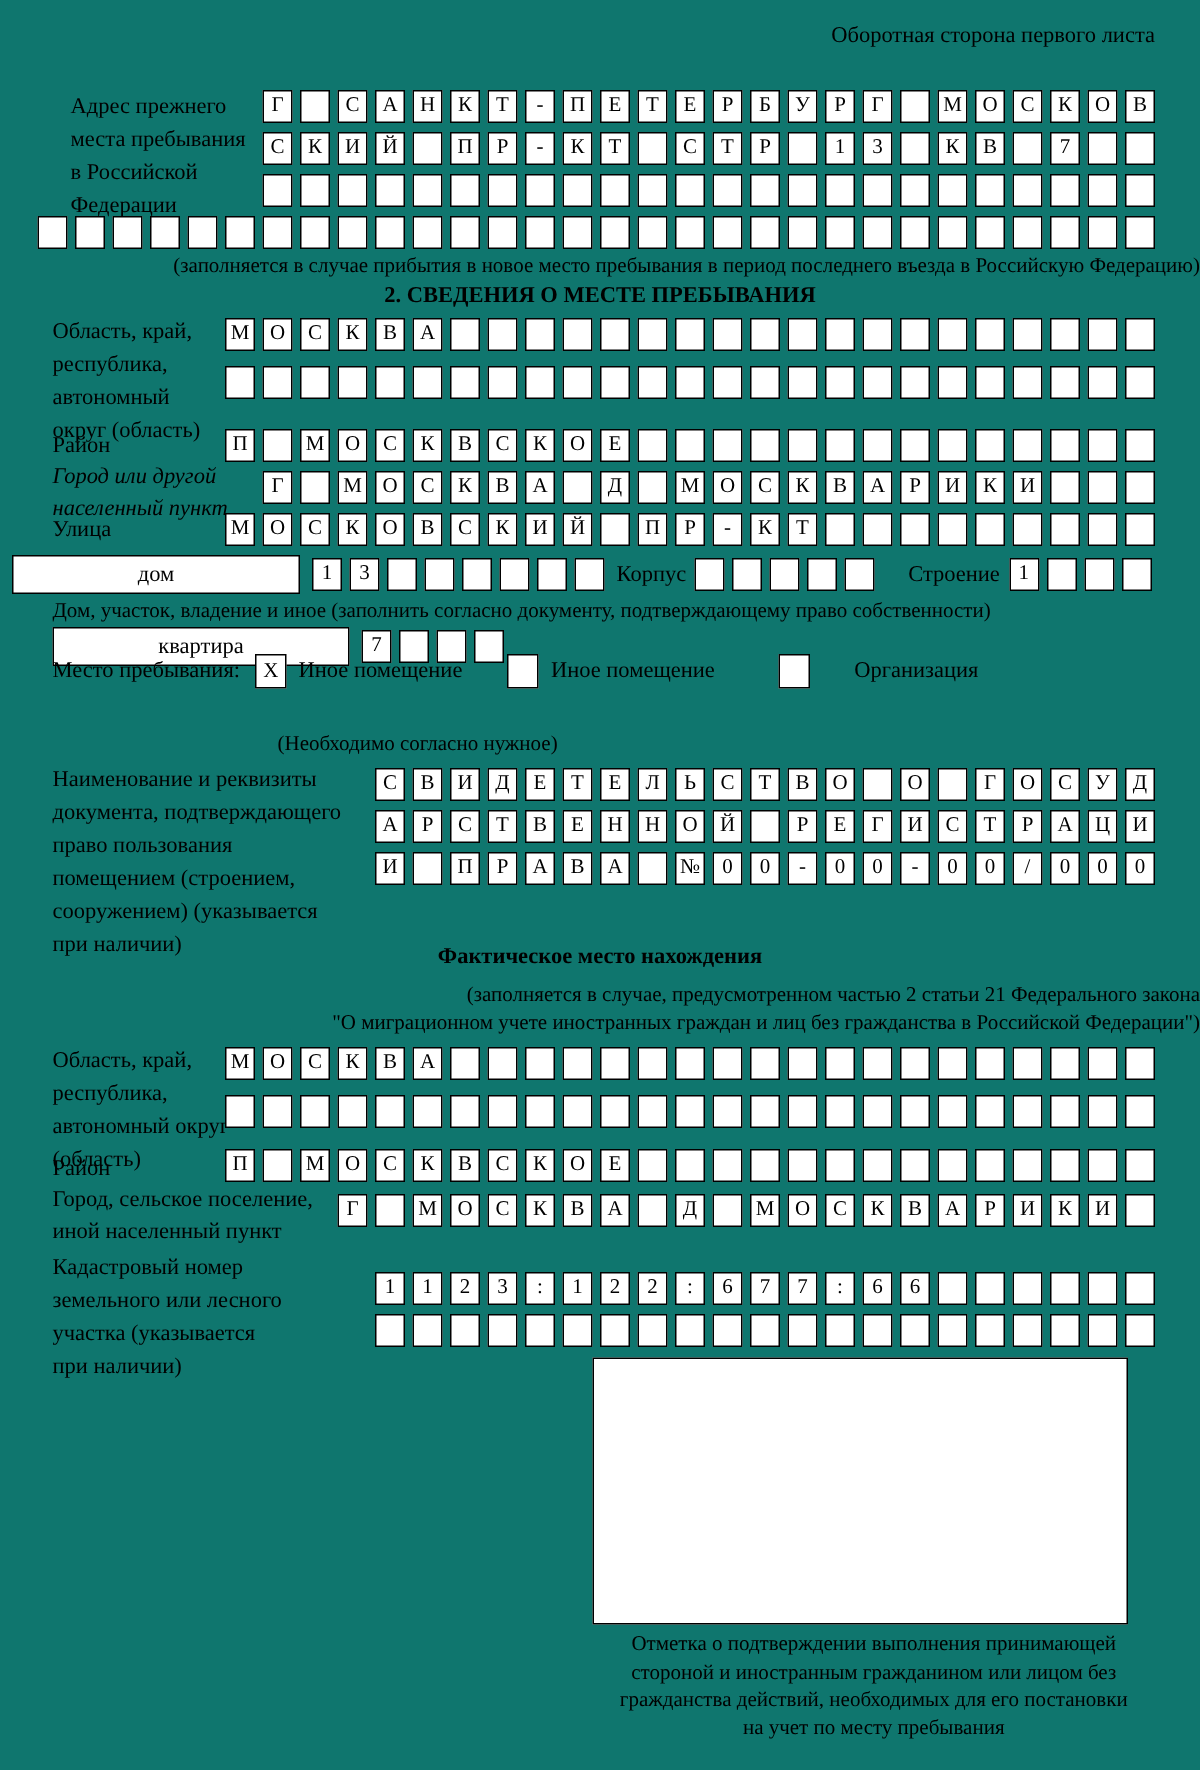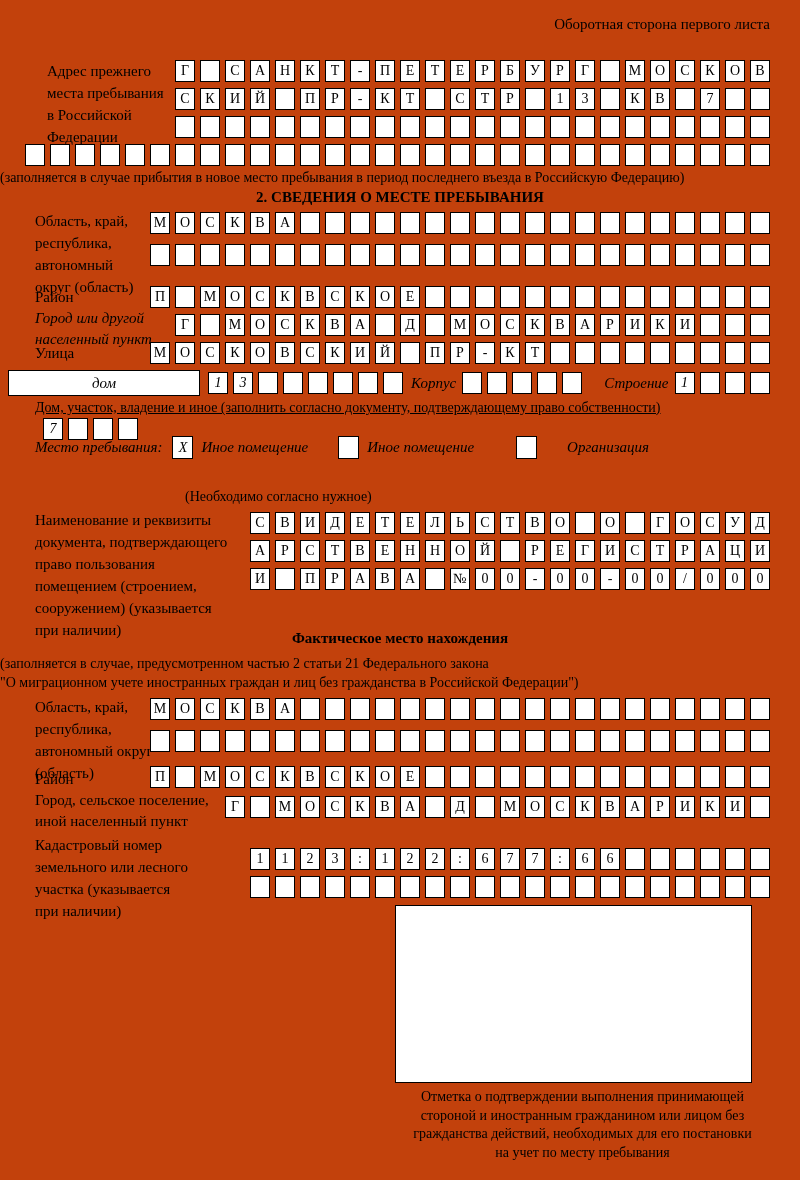--- a/index.html
+++ b/index.html
@@ -1,39 +1,39 @@
 <!DOCTYPE html>
 <html><head>
 <meta charset="utf-8">
 <style>
   * { margin:0; padding:0; box-sizing:border-box; }
   html,body { background:#fff; }
   .page {
-    position:relative; width:800px; height:1180px; background:#c2410c;
+    position:relative; width:800px; height:1180px; background:#0f766e;
     font-family:"Liberation Serif","DejaVu Serif",serif; color:#000;
     overflow:hidden;
   }
   .hdr-note { position:absolute; top:16px; right:30px; font-size:15px; }
   .lbl { position:absolute; left:35px; font-size:15px; line-height:22px; white-space:pre-line; }
   .lbl2 { line-height:21px; }
   .cr { position:absolute; right:30px; display:flex; gap:5px; }
   .cell {
     width:20px; height:22px; border:1.5px solid #000; flex:0 0 auto;
     display:flex; align-items:center; justify-content:center;
     font-size:14px; background:#fff;
   }
-  .caption { position:absolute; left:0; width:100%; text-align:left; font-size:14px; white-space:pre-line; }
+  .caption { position:absolute; left:0; width:100%; text-align:right; font-size:14px; white-space:pre-line; }
   .caption-left { position:absolute; font-size:14px; }
   .sec-title { position:absolute; left:0; width:100%; text-align:center; font-size:15px; font-weight:bold; }
   .wide-box {
     height:26px; border:1.5px solid #000; display:flex;
     align-items:center; justify-content:center; font-size:15px; background:#fff;
   }
   .inline-lbl { font-size:15px; }
-  .hrow { position:absolute; display:flex; align-items:center;font-style:italic; }
+  .hrow { position:absolute; display:flex; align-items:center; }
   .hrow .cells { display:flex; gap:5px; }
   .chk {
     width:21px; height:23px; border:1.5px solid #000; display:flex;
     align-items:center; justify-content:center; font-size:14px; background:#fff;
   }
   .big-box { position:absolute; border:1.5px solid #000; background:#fff; }
   .confirm-cap { position:absolute; text-align:center; font-size:14px; line-height:18.5px; white-space:pre-line; }
 </style>
 </head>
 <body>
@@ -327,23 +327,24 @@
         <span class="cell"></span>
       </div>
     <span class="inline-lbl" style="margin-left:22px;">Строение</span>
     <div class="cells" style="margin-left:6px;">
         <span class="cell">1</span>
         <span class="cell"></span>
         <span class="cell"></span>
         <span class="cell"></span>
       </div>
   </div>
-  <div class="caption-left" style="left:35px; top:400px;text-decoration:underline;">Дом, участок, владение и иное (заполнить согласно документу, подтверждающему право собственности)</div>
+  <div class="caption-left" style="left:35px; top:400px;">Дом, участок, владение и иное (заполнить согласно документу, подтверждающему право собственности)</div>
 
   <div class="hrow" style="left:35px; top:418px;">
+    <div class="wide-box" style="width:198px;">квартира</div>
     <div class="cells" style="margin-left:8px;">
         <span class="cell">7</span>
         <span class="cell"></span>
         <span class="cell"></span>
         <span class="cell"></span>
       </div>
   </div>
 
   <div class="hrow" style="left:35px; top:436px;">
     <span class="inline-lbl">Место пребывания:</span>

